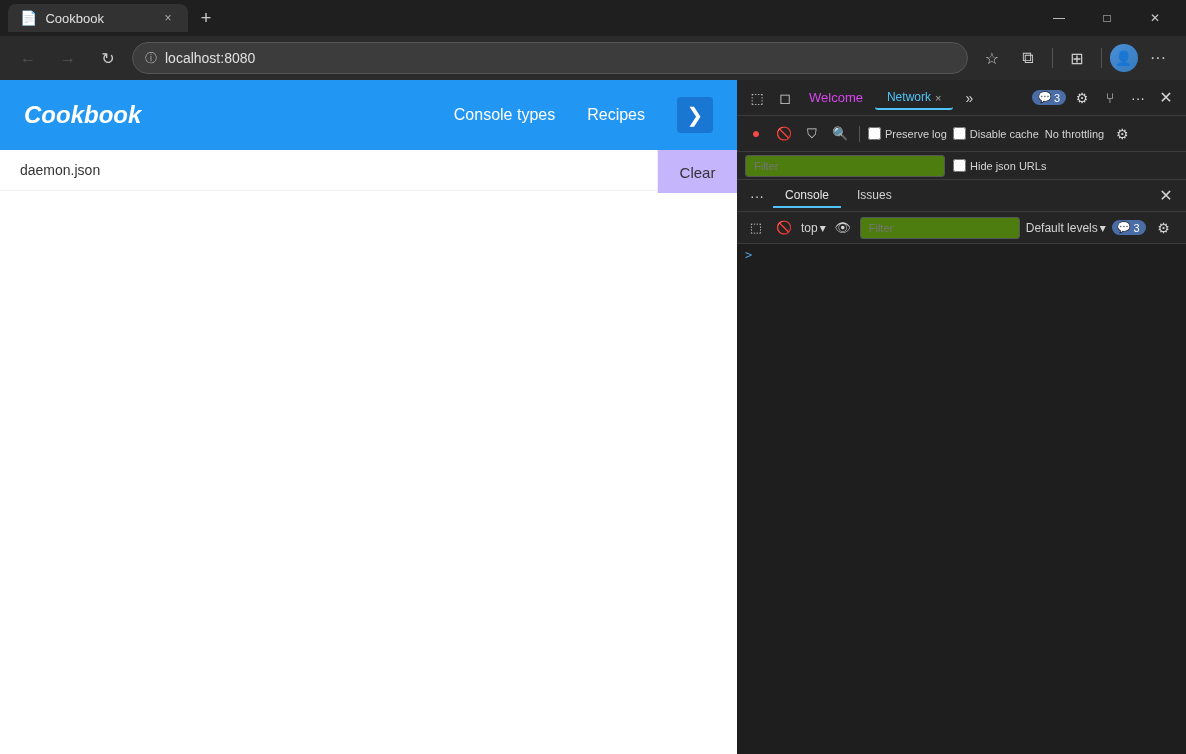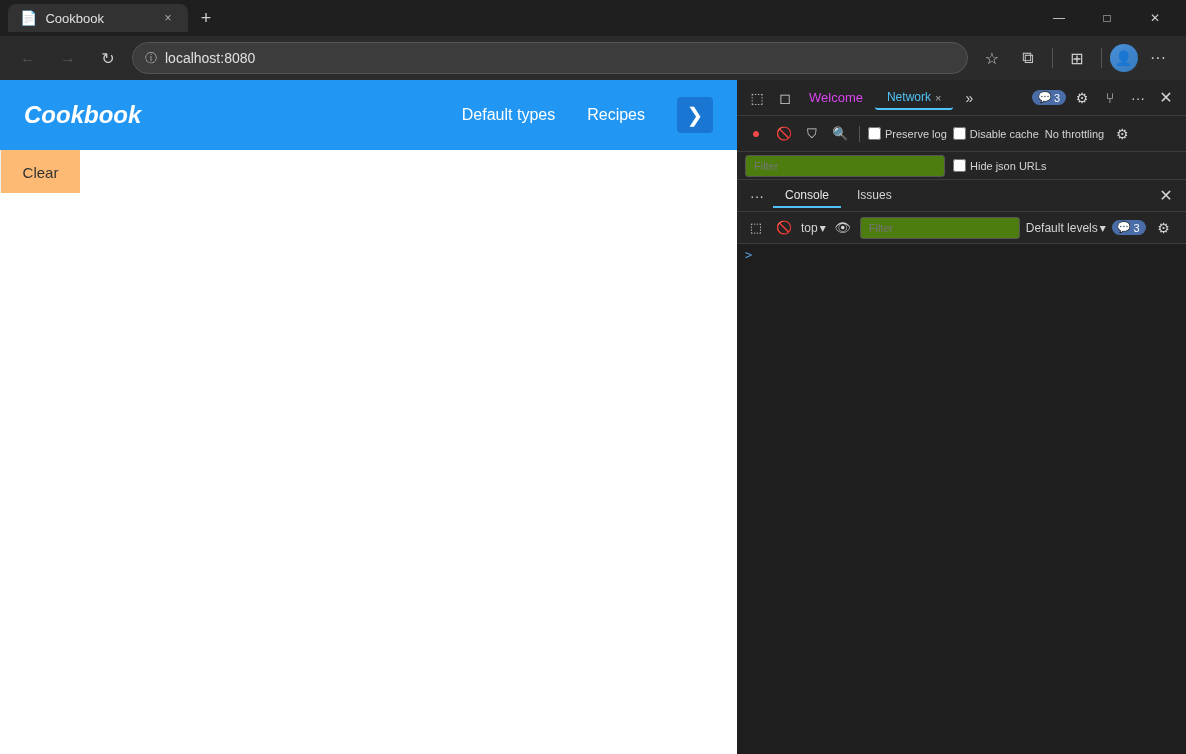--- a/index.html
+++ b/index.html
@@ -170,21 +170,21 @@
     }
     .file-item {
       padding: 12px 20px;
       border-bottom: 1px solid #f0f0f0;
       font-size: 14px;
       color: #333;
     }
     .clear-btn-area {
       width: 80px;
       padding: 12px 16px;
-      background: #fdba74;
+      background: #c4b5fd;
       border-left: 1px solid #eee;
       display: flex;
       align-items: flex-start;
       justify-content: center;
       padding-top: 14px;
     }
     .clear-btn {
       background: none;
       border: none;
       font-size: 15px;
@@ -396,26 +396,29 @@
       <button class="nav-icon-btn">···</button>
     </div>
   </div>
 
   <div class="main-area">
 
     <div class="webpage">
 
       <div class="page-nav">
         <div class="page-logo">Cookbook</div>
-        <button class="page-nav-link">Default types</button>
+        <button class="page-nav-link">Console types</button>
         <button class="page-nav-link">Recipes</button>
         <button class="page-nav-btn">❯</button>
       </div>
 
       <div class="page-content">
+        <div class="file-list">
+          <div class="file-item">daemon.json</div>
+        </div>
         <div class="clear-btn-area">
           <button class="clear-btn">Clear</button>
         </div>
       </div>
     </div>
 
     <div class="devtools">
 
       <div class="devtools-toolbar">
         <button class="dt-icon-btn">⬚</button>

